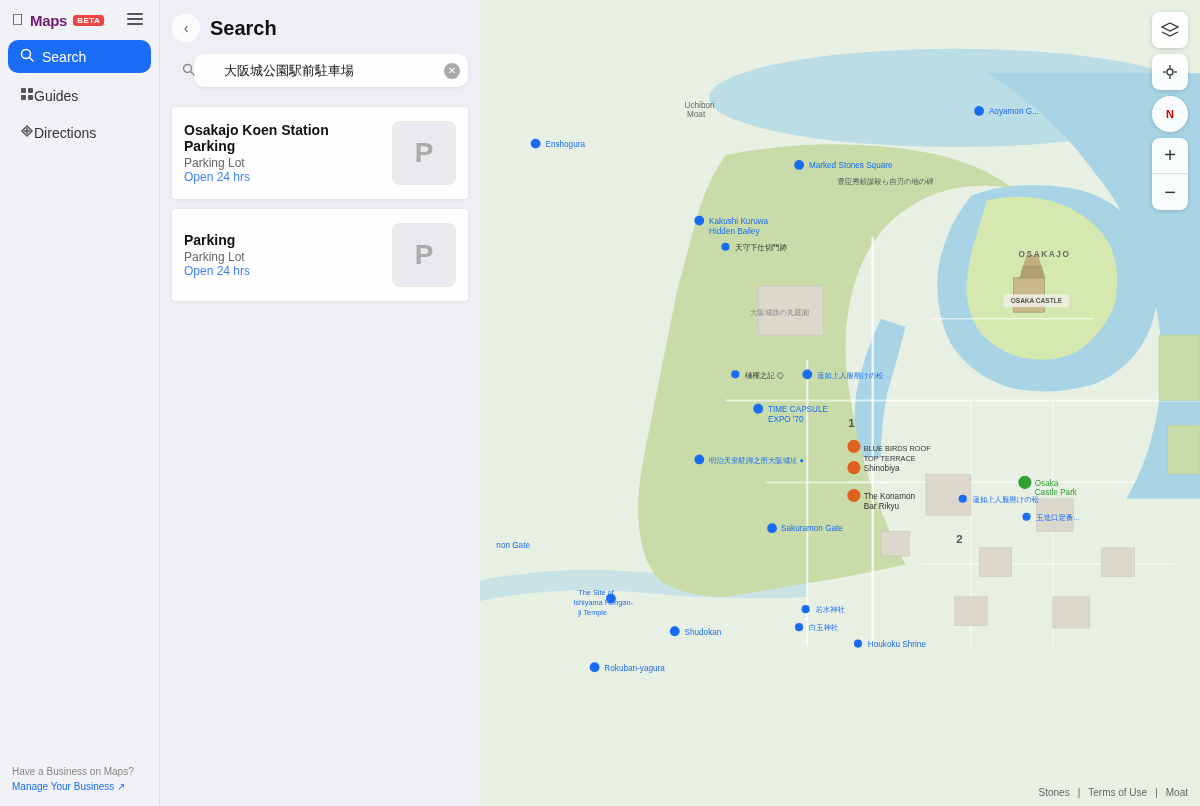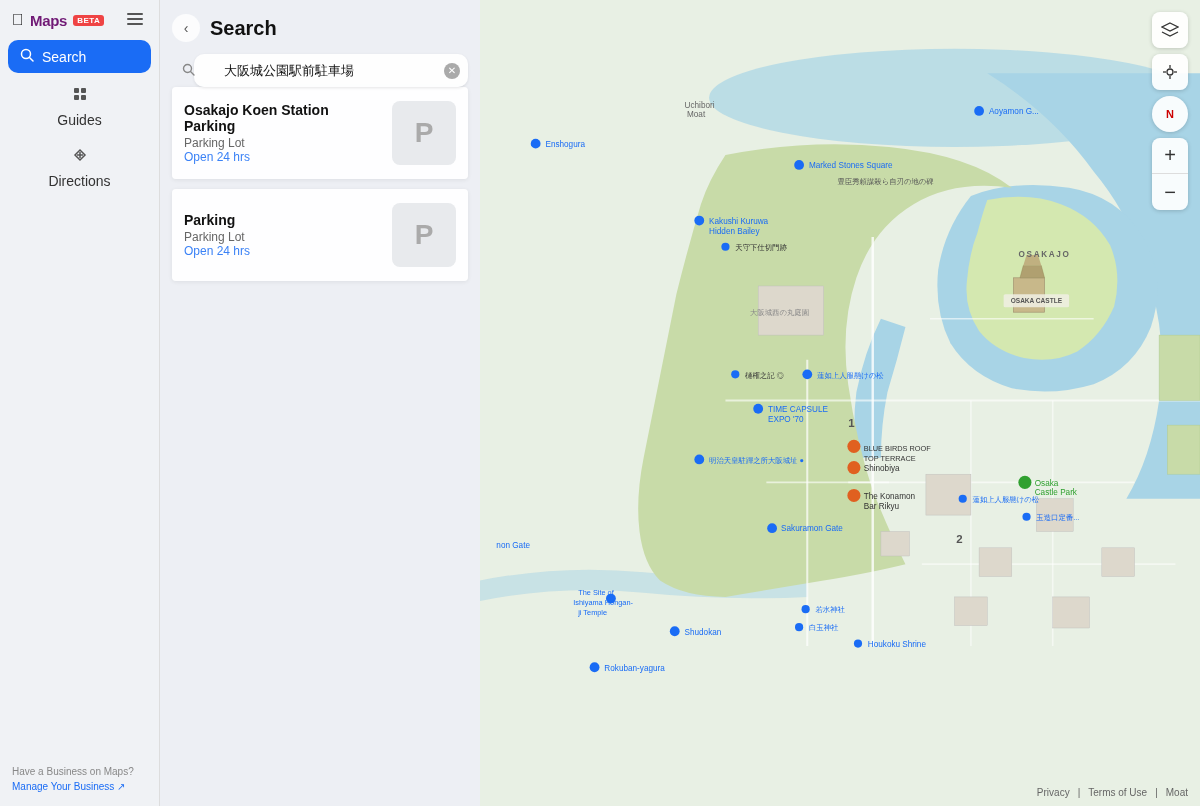--- a/index.html
+++ b/index.html
@@ -73,27 +73,26 @@
     }
 
     #search-nav-item .nav-label {
       color: #fff;
       font-size: 14px;
       font-weight: 500;
     }
 
     .nav-item {
       display: flex;
-      align-items: center;
-      gap: 8px;
+      align-items: flex-end;
+      gap: 0;
       margin: 2px 8px;
       border-radius: 10px;
       padding: 8px 12px;
       cursor: pointer;
-      flex-direction: column;
     }
 
     .nav-item .nav-icon {
       color: #555;
       font-size: 14px;
     }
 
     .nav-item .nav-label {
       color: #333;
       font-size: 14px;
@@ -159,21 +158,21 @@
     }
 
     #search-title {
       font-size: 20px;
       font-weight: 700;
       color: #111;
     }
 
     #search-input-wrapper {
       position: relative;
-      margin-bottom: 0;
+      margin-bottom: 20px;
       padding-left: 22px;
     }
 
     #search-input-wrapper .search-icon {
       position: absolute;
       left: 10px;
       top: 50%;
       transform: translateY(-50%);
       color: #888;
       font-size: 13px;
@@ -612,20 +611,20 @@
         <span style="font-size:11px;font-weight:700;color:#c00;">N</span>
       </div>
       <div id="zoom-controls">
         <button class="zoom-btn">+</button>
         <button class="zoom-btn">−</button>
       </div>
     </div>
 
     
     <div id="map-footer">
-      <span>Privacy</span>
+      <span>Stones</span>
       <span>|</span>
       <span>Terms of Use</span>
       <span>|</span>
       <span>Moat</span>
     </div>
   </div>
 </div>
 
 </body></html>

